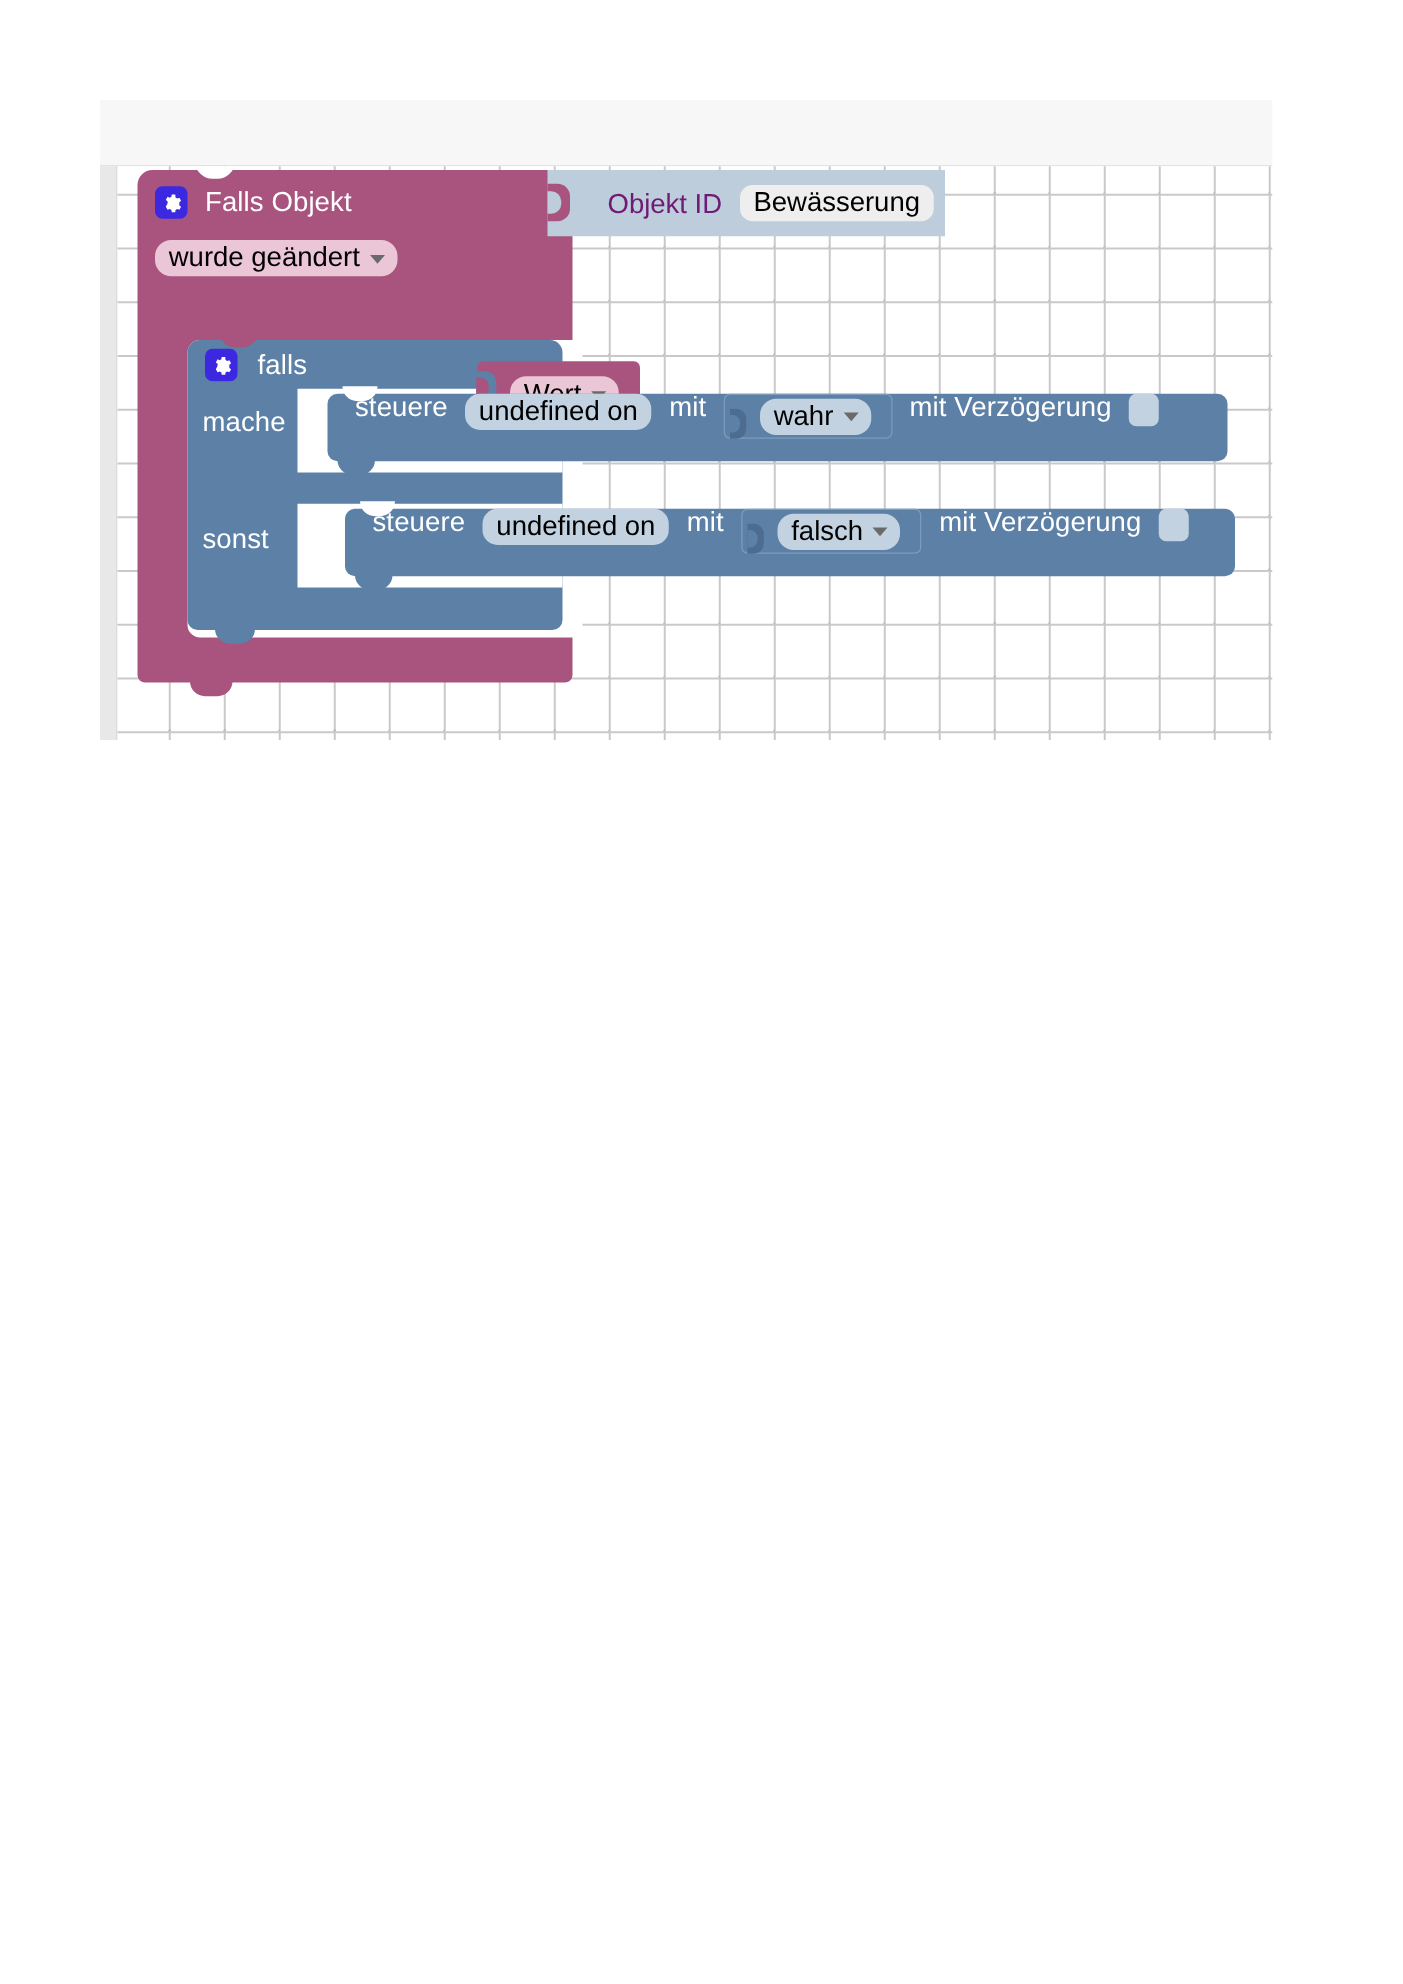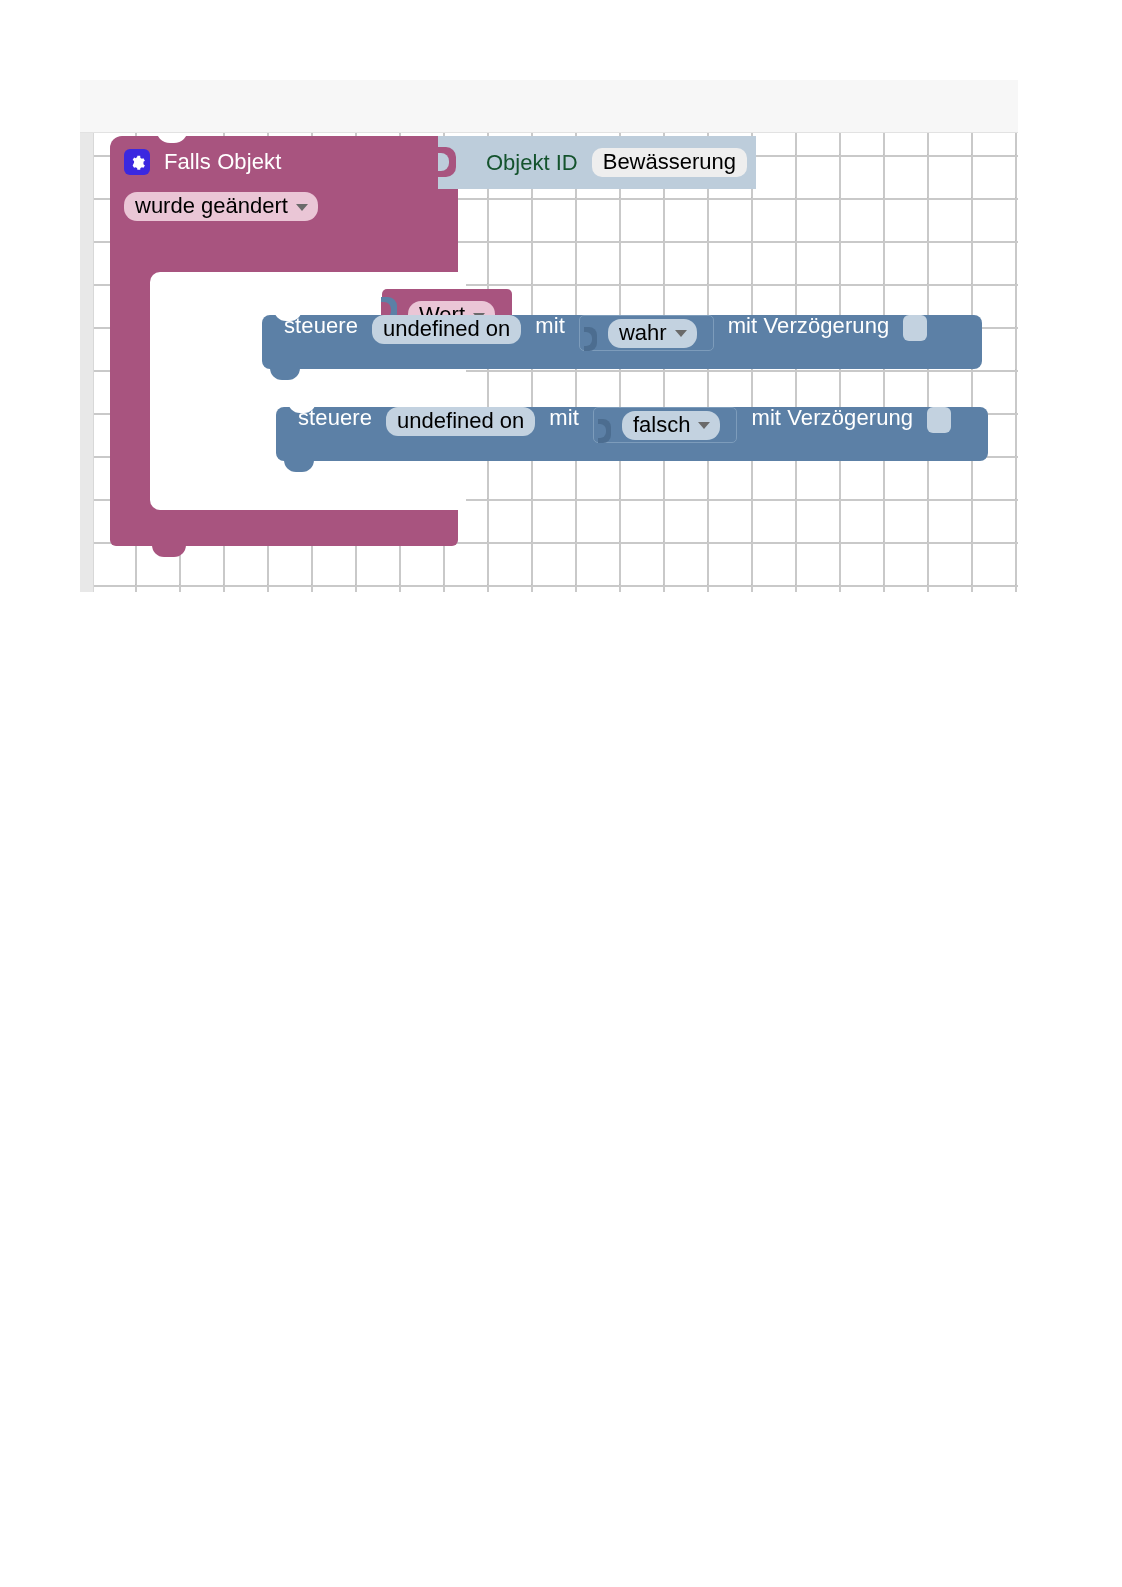--- a/index.html
+++ b/index.html
@@ -250,21 +250,21 @@
     content: "";
     position: absolute;
     left: 0;
     top: 6px;
     width: 11px;
     height: 18px;
     background: #bdcddb;
     border-radius: 0 8px 8px 0;
   }
   #blk-objectid .oid-label {
-    color: #14532d;
+    color: #701a75;
     font-size: 22px;
     line-height: 1;
     white-space: nowrap;
   }
 
   
   
   
   #blk-ifelse {
     left: 56px;
@@ -475,20 +475,44 @@
         </div>
 
       </div>
 
       <div class="block" id="blk-objectid">
         <div class="left-notch"></div>
         <span class="oid-label">Objekt ID</span>
         <span class="field-txt white">Bewässerung</span>
       </div>
 
+      <div class="block" id="blk-ifelse">
+        <div class="top-bump"></div>
+        <div class="cut-mache"></div>
+        <div class="cut-sonst"></div>
+        <div class="bottom-plug"></div>
+
+        <div class="if-row1">
+          <span class="gear-icon">
+            <svg width="17" height="17" viewBox="0 0 24 24" aria-hidden="true">
+              <path fill="#ffffff" d="M12 8.2a3.8 3.8 0 1 0 0 7.6 3.8 3.8 0 0 0 0-7.6zm0 5.6a1.8 1.8 0 1 1 0-3.6 1.8 1.8 0 0 1 0 3.6z"></path>
+              <path fill="#ffffff" d="M20.4 13.1c.05-.36.08-.73.08-1.1s-.03-.74-.08-1.1l2.04-1.5-2-3.46-2.4.92a8.3 8.3 0 0 0-1.9-1.1L15.8 2.3h-4l-.34 2.46c-.68.27-1.32.64-1.9 1.1l-2.4-.92-2 3.46 2.04 1.5c-.05.36-.08.73-.08 1.1s.03.74.08 1.1L5.16 16.1l2 3.46 2.4-.92c.58.46 1.22.83 1.9 1.1l.34 2.46h4l.34-2.46c.68-.27 1.32-.64 1.9-1.1l2.4.92 2-3.46-2.04-1.5z"></path>
+            </svg>
+          </span>
+          <span class="blk-label">falls</span>
+        </div>
+
+        <div class="if-mache">
+          <span class="blk-label">mache</span>
+        </div>
+
+        <div class="if-sonst">
+          <span class="blk-label">sonst</span>
+        </div>
+      </div>
 
       <div class="block" id="blk-wert">
         <div class="left-notch"></div>
         <span class="field-dd">
           <span>Wert</span>
           <span class="dd-arrow"></span>
         </span>
       </div>
 
       <div class="block blk-control" id="blk-control-true">

